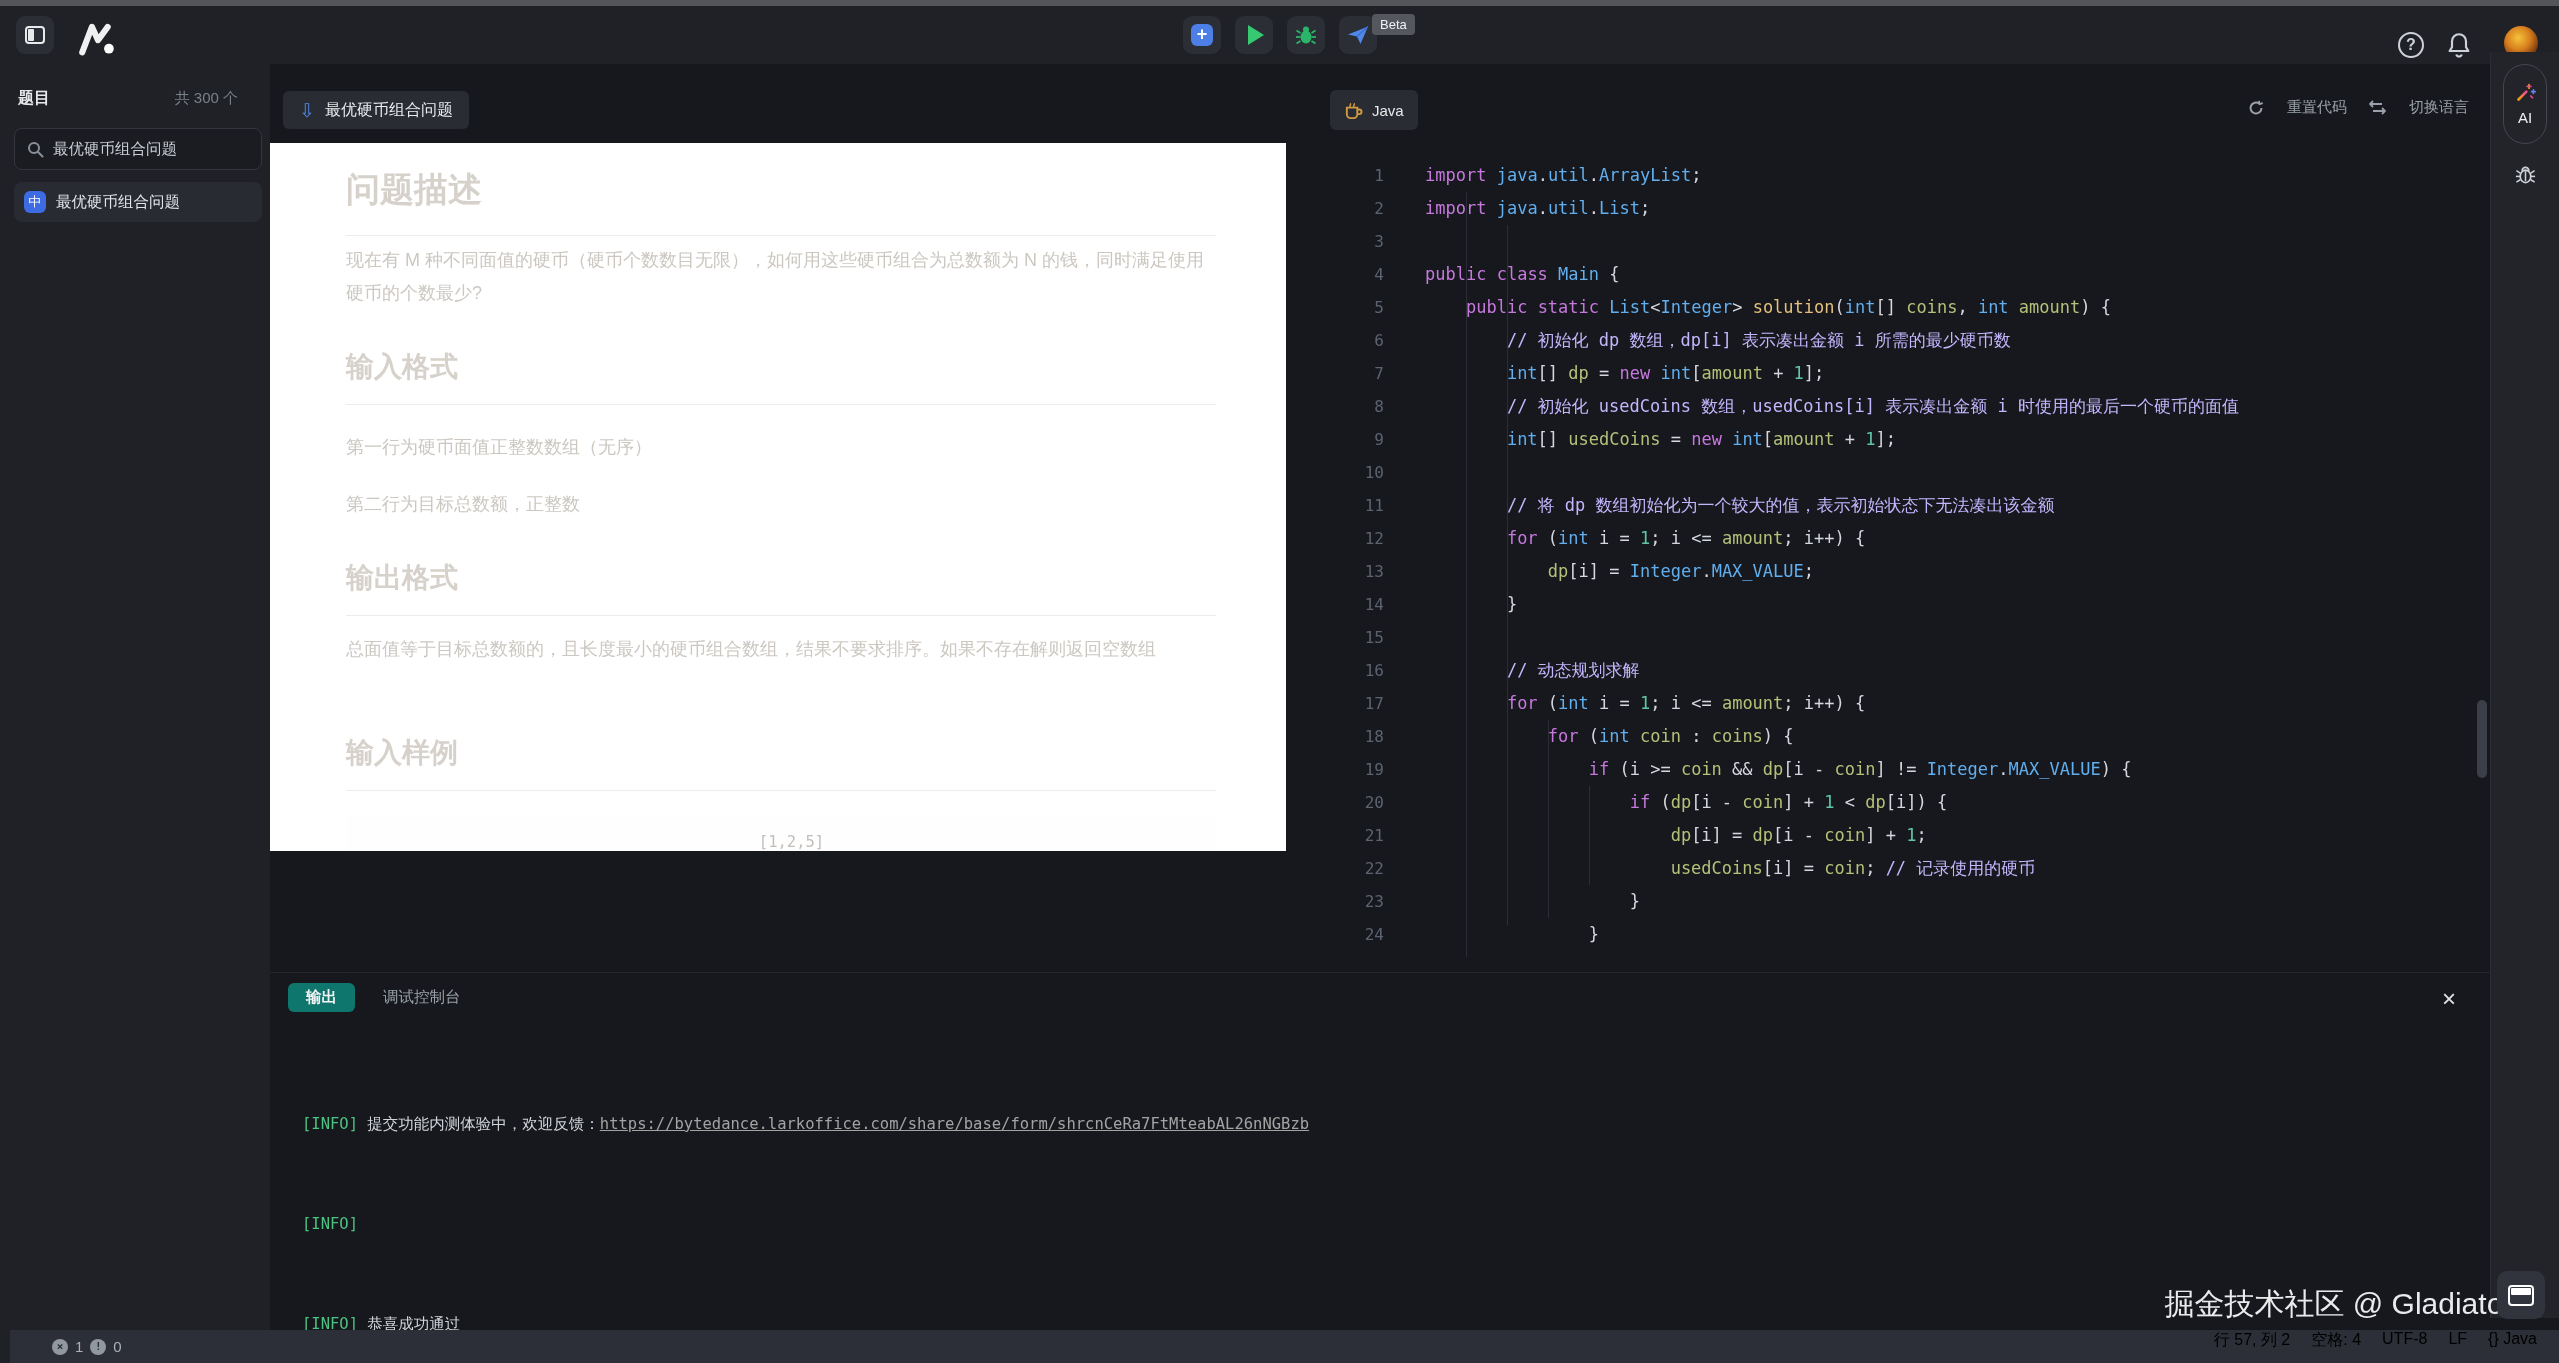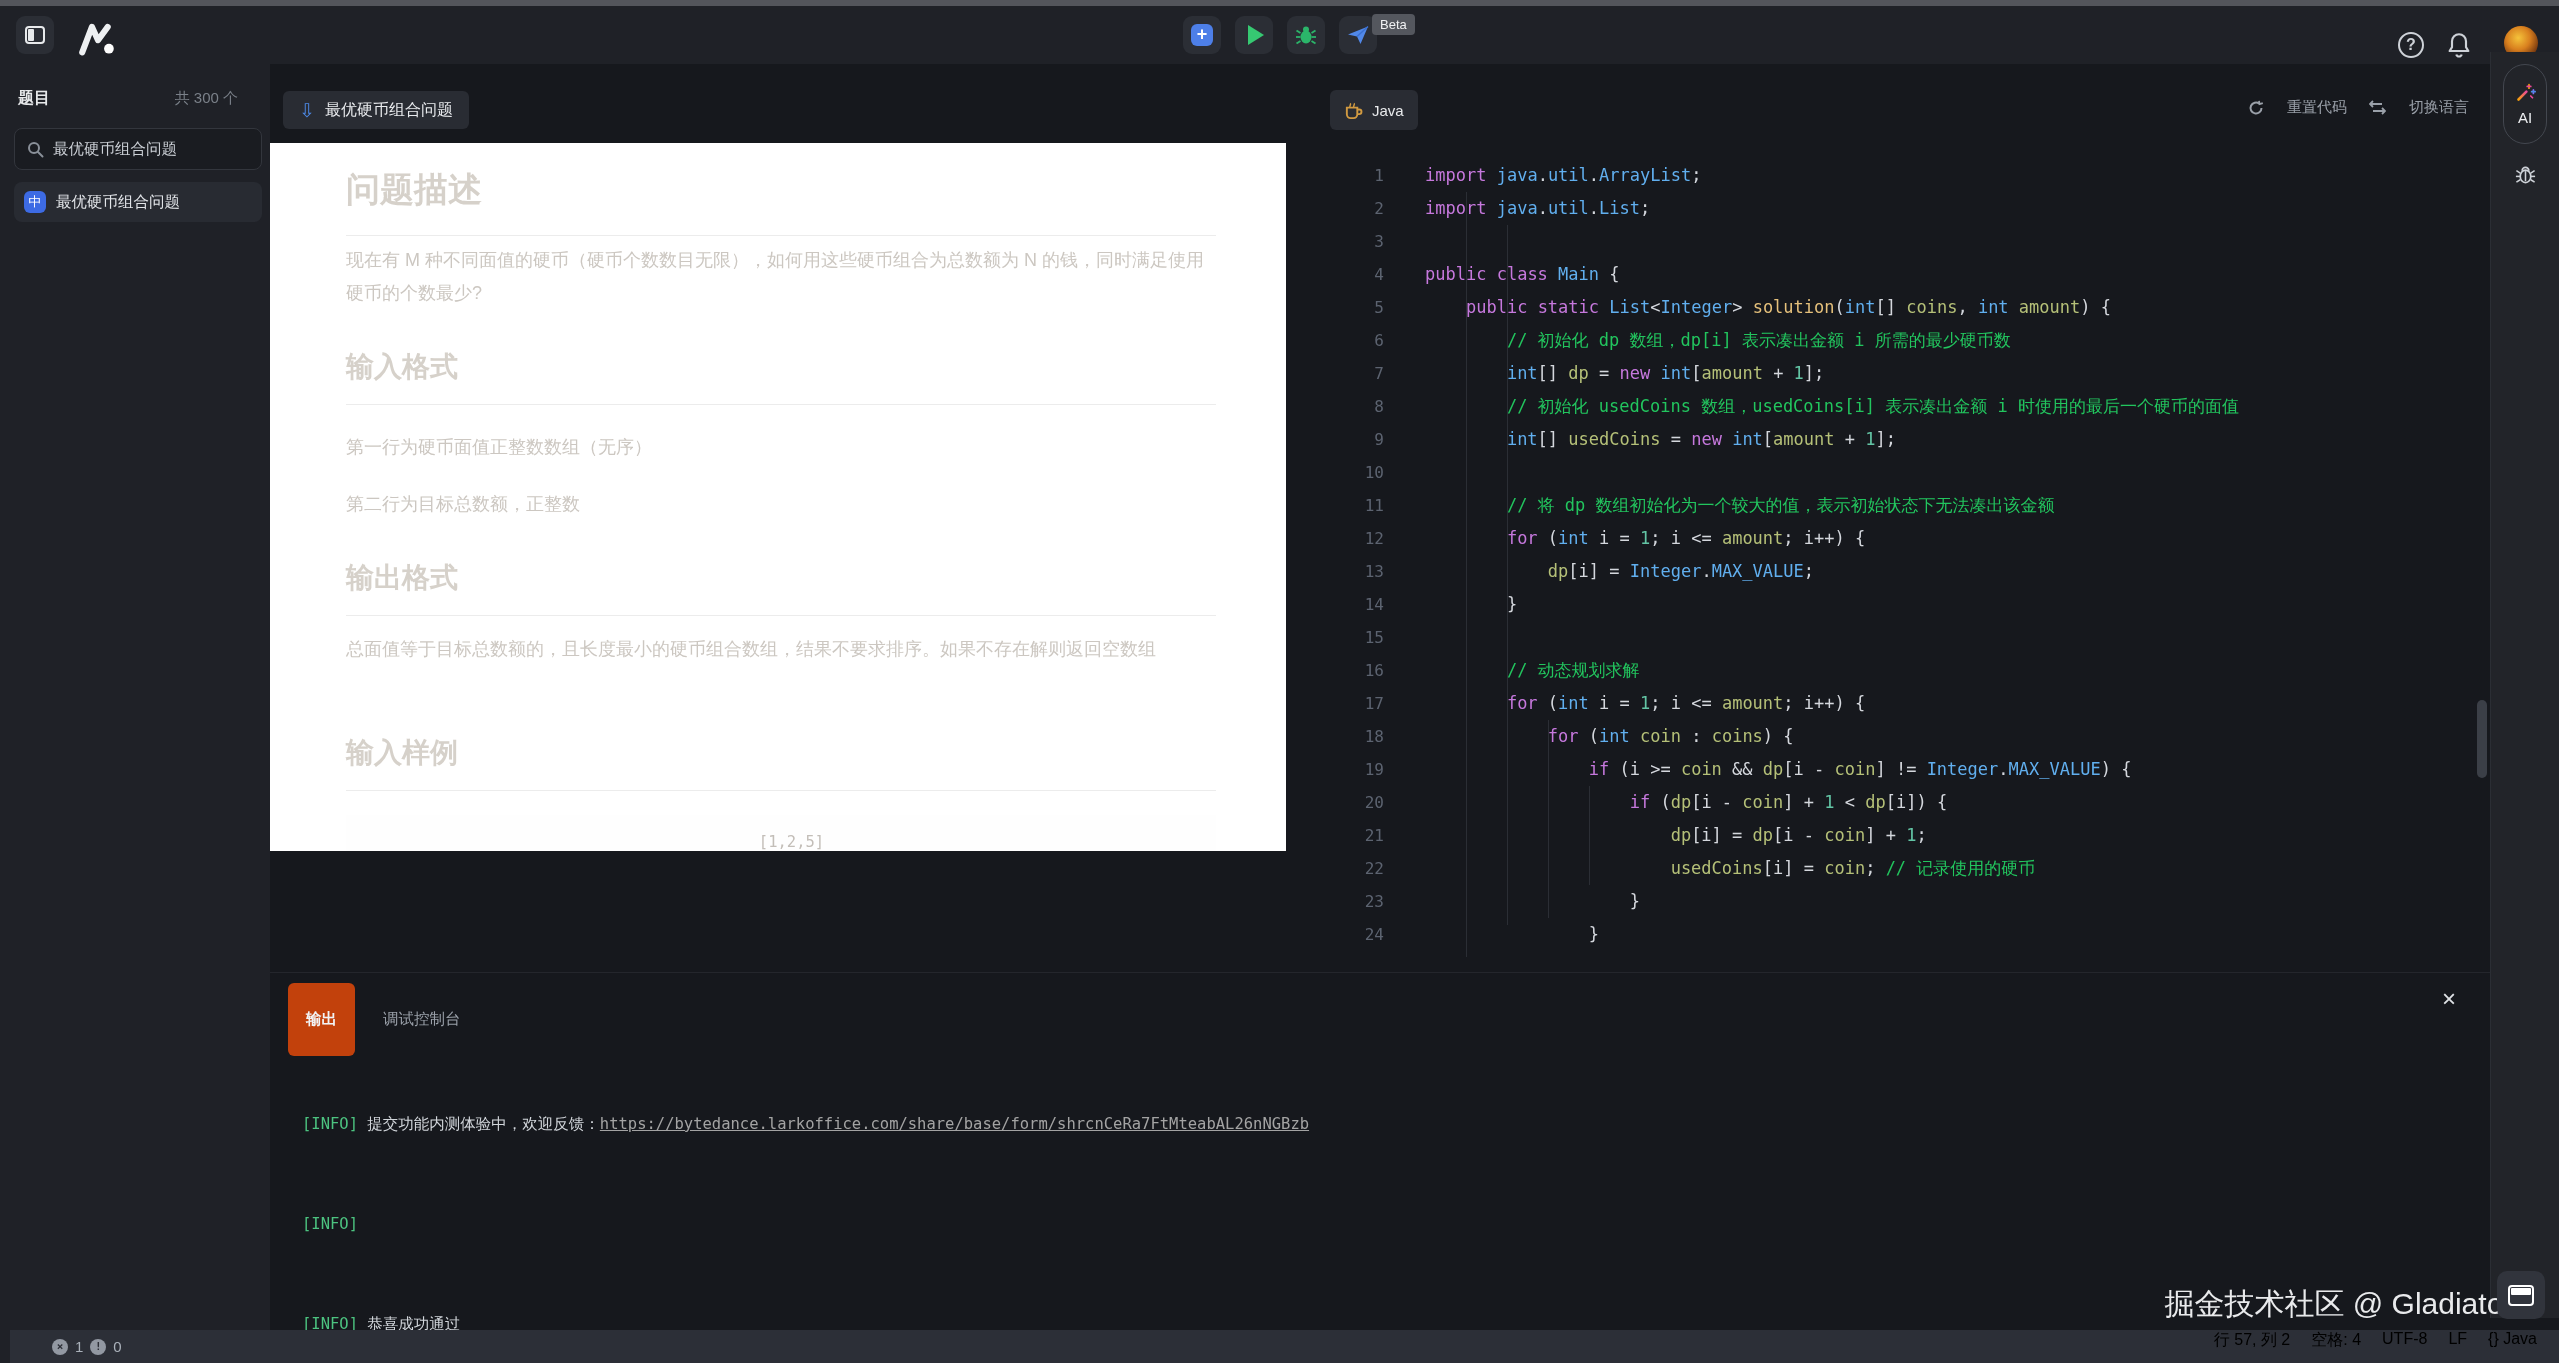--- a/index.html
+++ b/index.html
@@ -68,30 +68,30 @@
   #java-tab .t { color:#e8eaec; font-size:15px; }
   #editor-controls { position:absolute; right:21px; top:34px; display:flex; gap:22px; }
   .ectl { display:flex; align-items:center; gap:23px; color:#9aa0a9; font-size:15px; }
   #code-area { left:1300px; top:140px; width:1190px; height:817px; overflow:hidden; background:#16181d; }
   #code-lines { position:absolute; left:0; top:19px; right:0;
           font-family:"DejaVu Sans Mono", monospace; font-size:17px; line-height:33px; }
   .cl-row { display:flex; white-space:pre; }
   .cl-num { width:84px; text-align:right; color:#5c6370; font-size:16px; flex:0 0 auto; }
   .cl-code { margin-left:41px; color:#d4d7dd; }
   .tk-kw { color:#c678dd; } .tk-ty { color:#61afef; } .tk-fn { color:#e5c07b; }
-  .tk-vr { color:#b5c078; } .tk-nm { color:#63c5a5; } .tk-cm { color:#22c55e;margin-top:39px; }
+  .tk-vr { color:#b5c078; } .tk-nm { color:#63c5a5; } .tk-cm { color:#c4b5fd;margin-top:39px; }
   .iguide { position:absolute; width:1px; background:#2b2e35; }
   #ed-scrollthumb { position:absolute; left:2477px; top:700px; width:10px; height:78px;
           background:#3b3f47; border-radius:5px; }
 
   
   #console { left:270px; top:972px; width:2220px; height:358px; background:#16181d;
           border-top:1px solid #24262c; }
   #console-tabs { position:absolute; left:18px; top:10px; display:flex; align-items:center; gap:28px; }
-  #tab-output { background:#c2410c; border-radius:6px; padding:26px 18px; color:#f2f3f5;
+  #tab-output { background:#0f766e; border-radius:6px; padding:4px 18px; color:#f2f3f5;
           font-size:15.5px; font-weight:bold; }
   #tab-debug { color:#9aa0a9; font-size:15.5px; }
   #console-close { position:absolute; left:2172px; top:14px; color:#dfe2e6; font-size:24px; line-height:1; }
   #console-body { position:absolute; left:32px; top:68px; right:40px;
           font-family:"DejaVu Sans Mono", monospace; font-size:15.5px; line-height:33.4px; white-space:pre-wrap; }
   .info-tag { color:#4cc380; }
   .con-txt { color:#d2d6db; }
   .con-link { color:#a3a3a3; text-decoration:underline; }
   @keyframes blink { 50% { opacity:0; } }
   #watermark { position:absolute; right:29px; top:1284px; font-size:30px; color:#e9eaec; z-index:2; }

